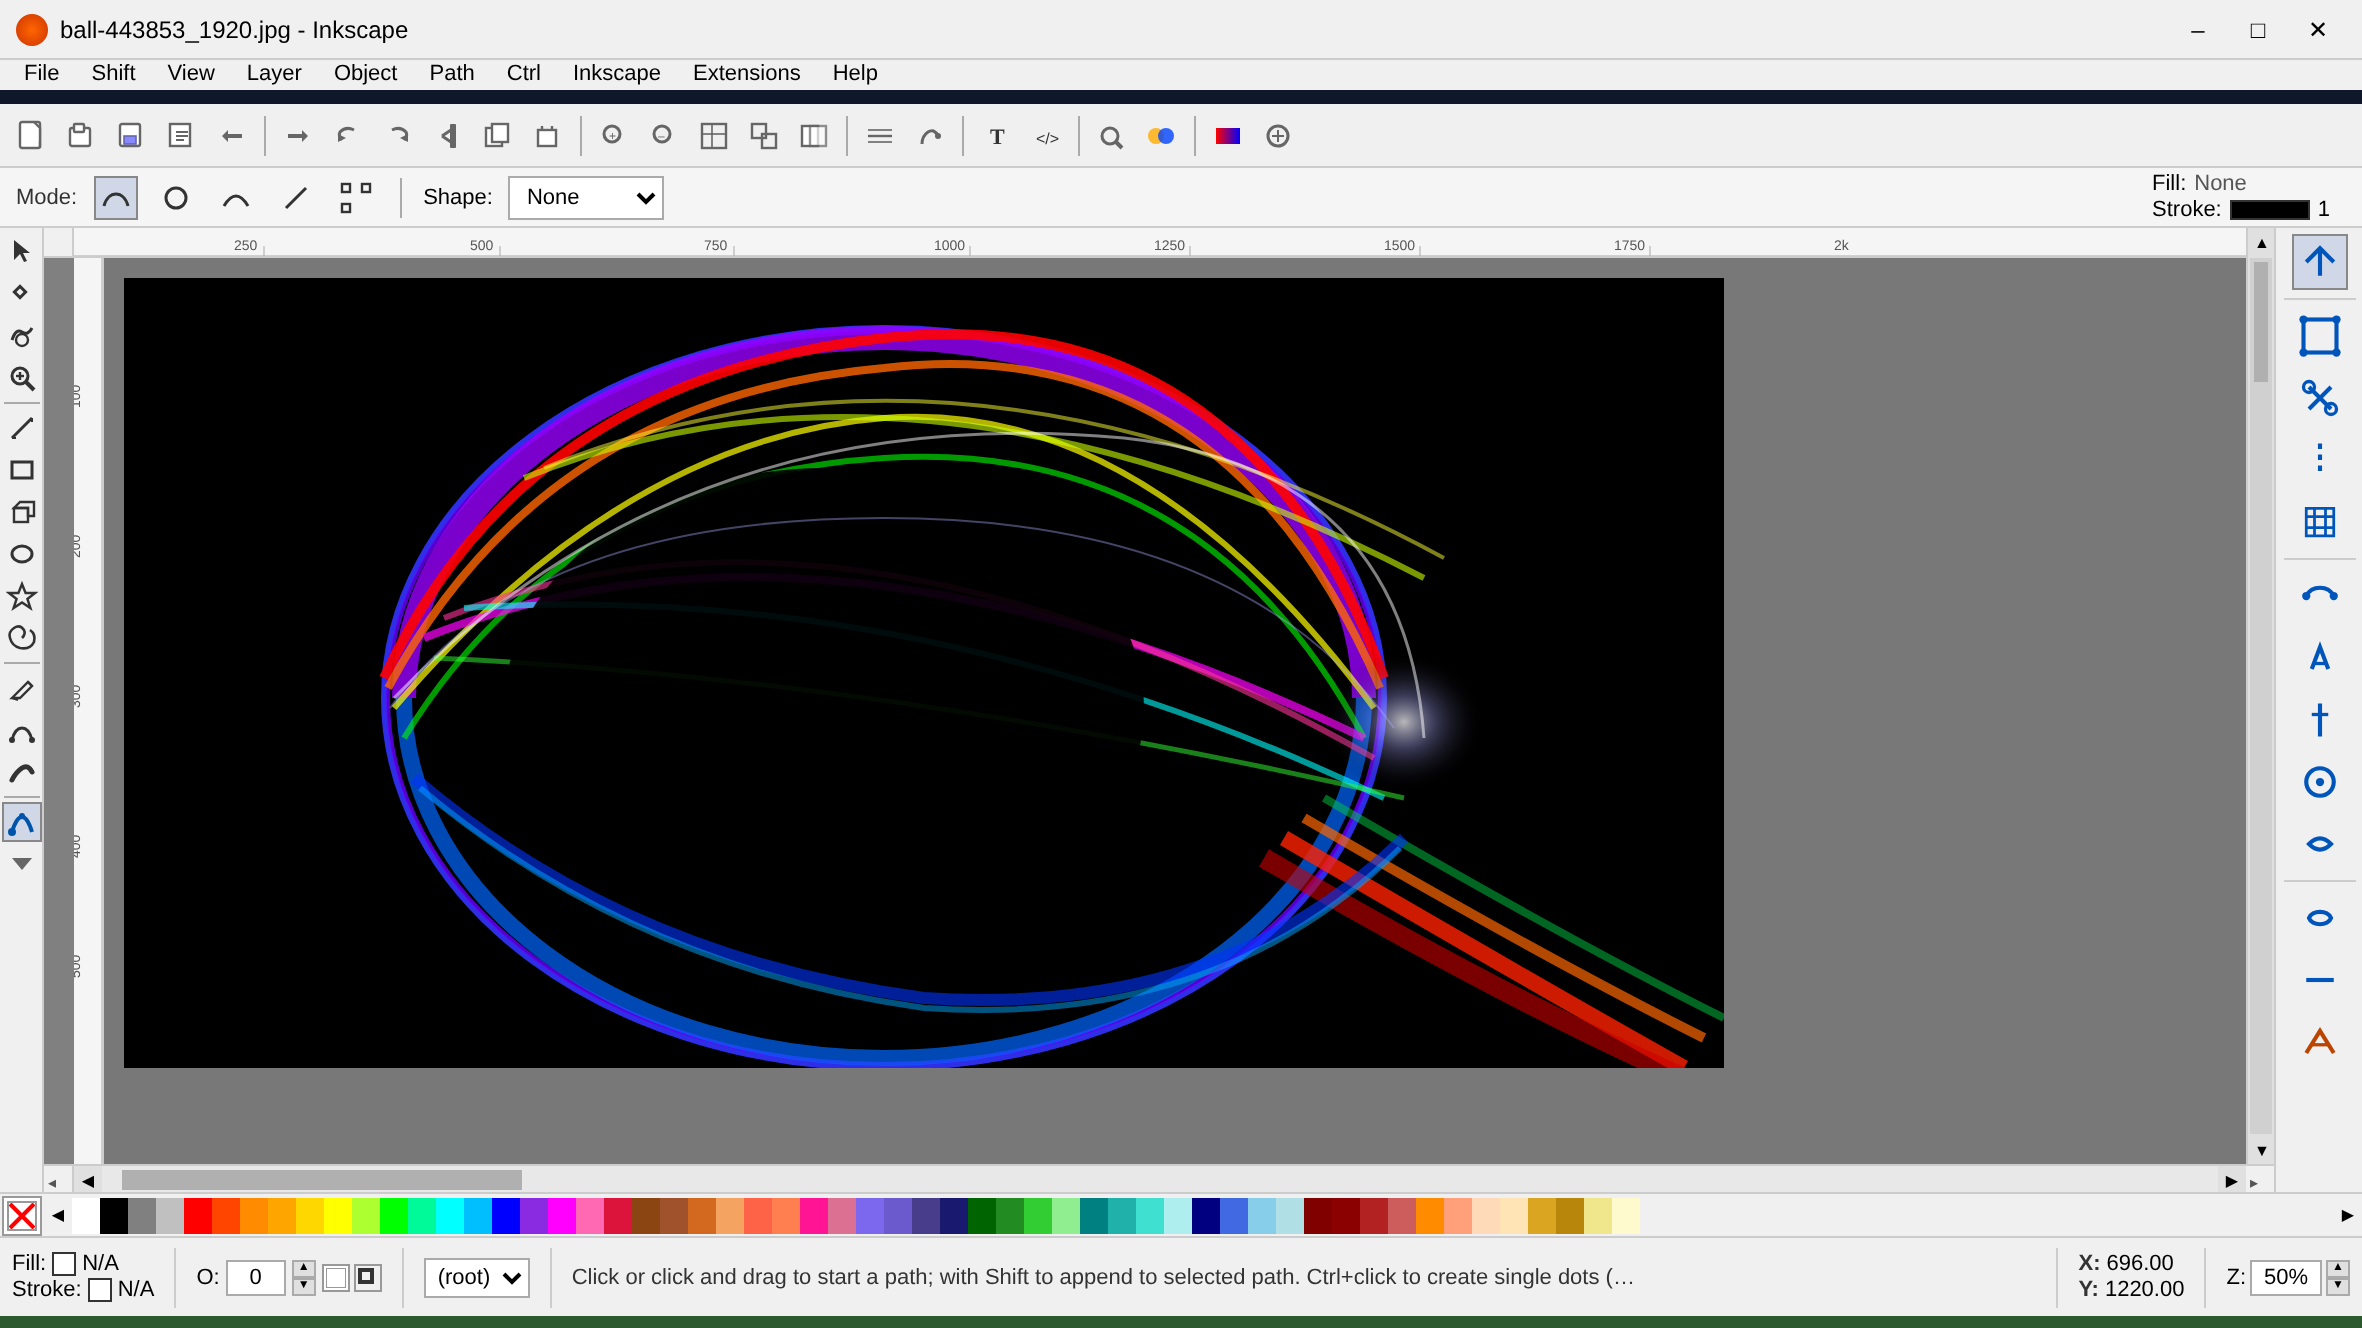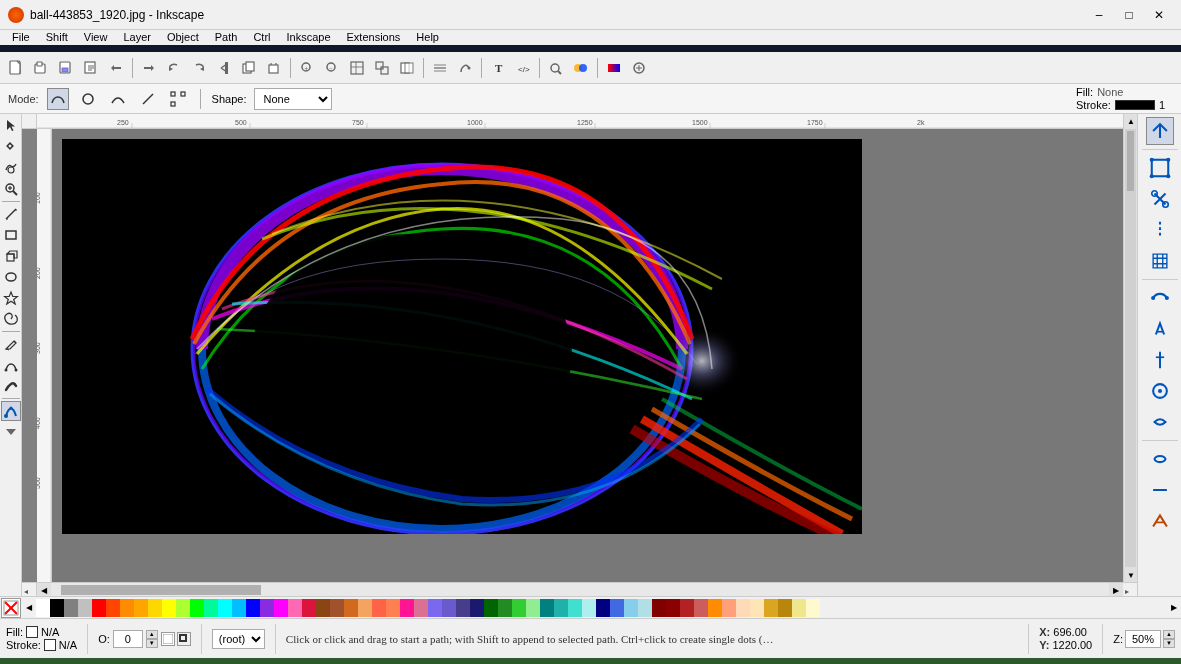--- a/index.html
+++ b/index.html
@@ -423,21 +423,20 @@
       height: 20px;
       font-size: 11px;
       border: 1px solid #aaa;
       background: white;
       padding: 0 2px;
     }
     #status-message {
       flex: 1;
       font-size: 11px;
       color: #333;
-      font-family: Liberation Serif, serif;
     }
     .coord-group {
       display: flex;
       flex-direction: column;
       gap: 1px;
       text-align: right;
     }
     .coord-row {
       display: flex;
       align-items: center;

